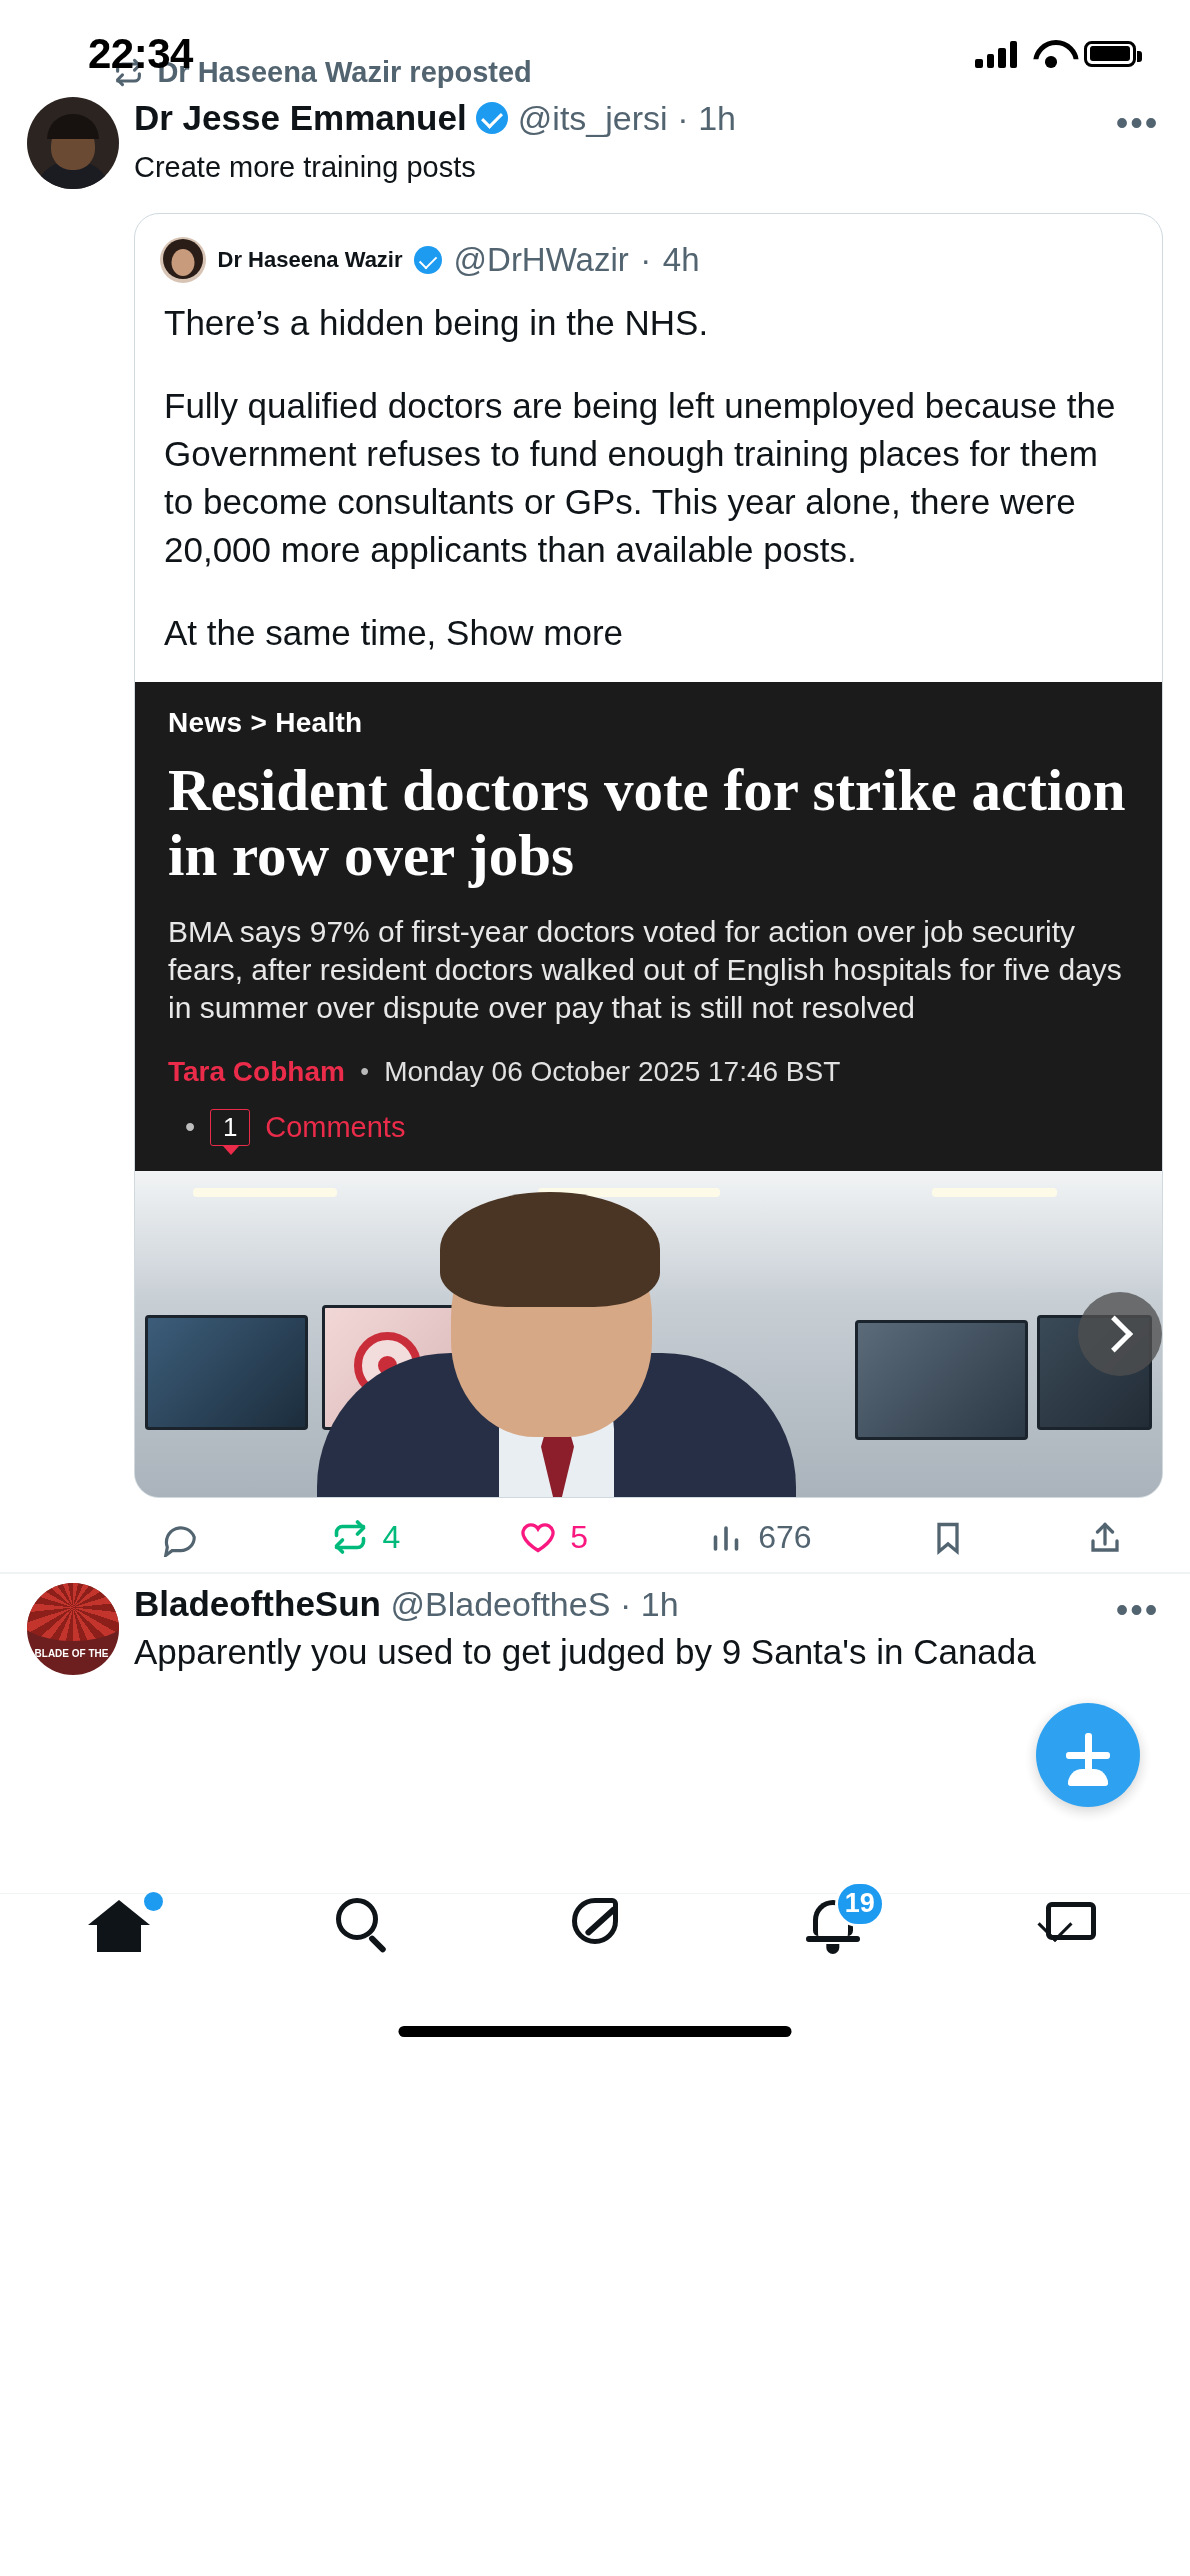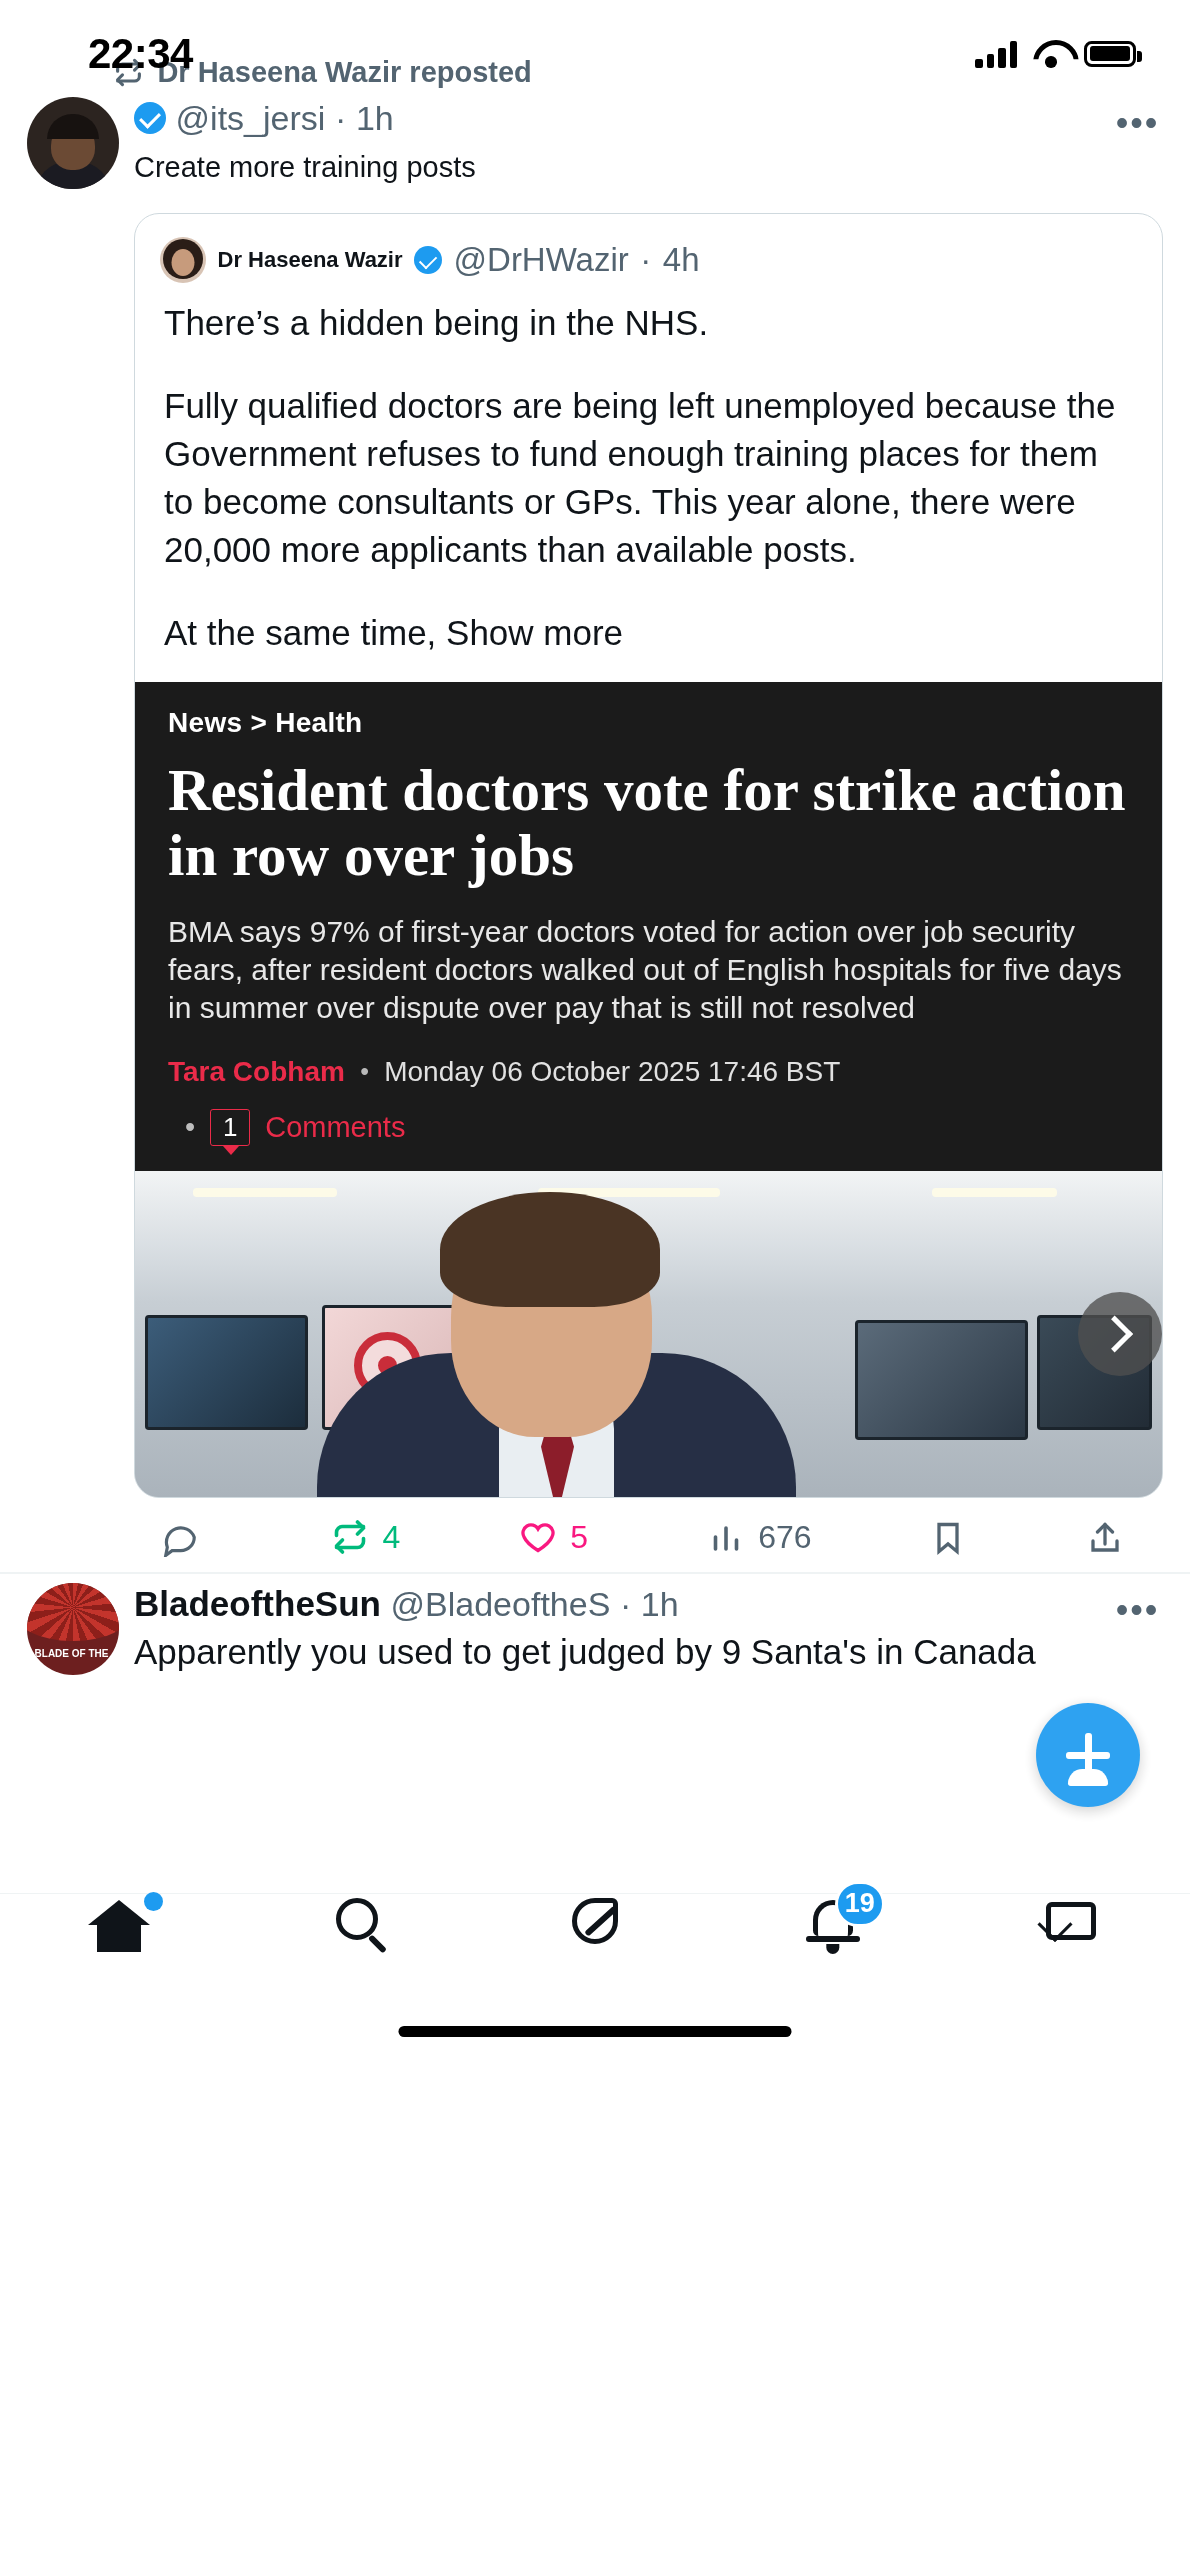--- a/index.html
+++ b/index.html
@@ -451,20 +451,21 @@
         <div class="avatar-col">
           <div class="avatar">
             <span class="body"></span>
               <span class="face"></span>
               <span class="hair"></span>
           </div>
         </div>
 
         <div class="content-col">
           <div class="name-row">
+            <span class="display-name">Dr Jesse Emmanuel</span>
             <span class="verified"></span>
             <span class="handle">@its_jersi</span>
             <span class="dotsep">·</span>
             <span class="time">1h</span>
             <span class="more-dots">•••</span>
           </div>
 
           <div class="tweet-text">Create more training posts</div>
 
           <div class="quote-card">

